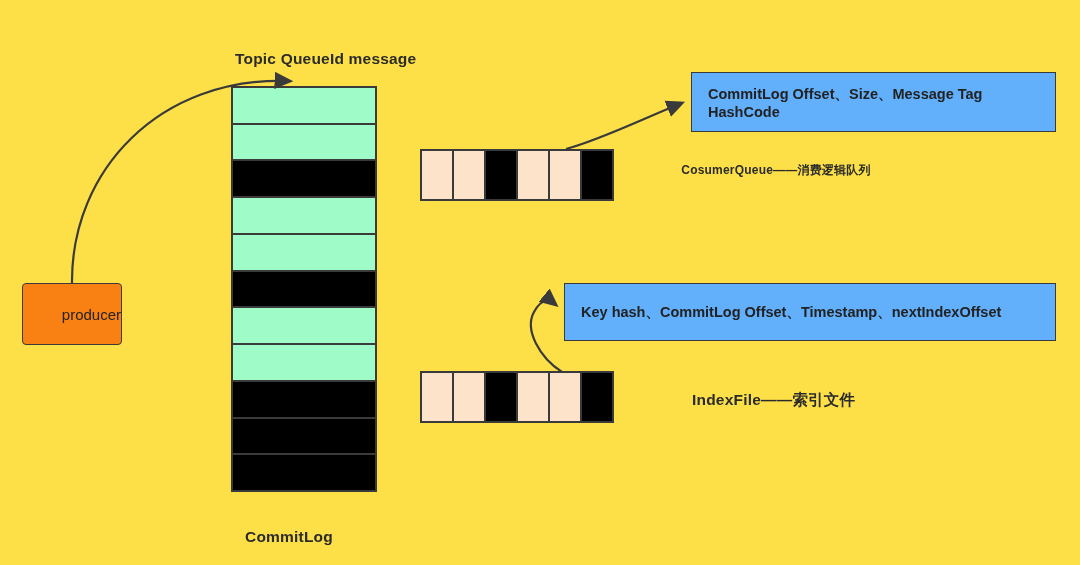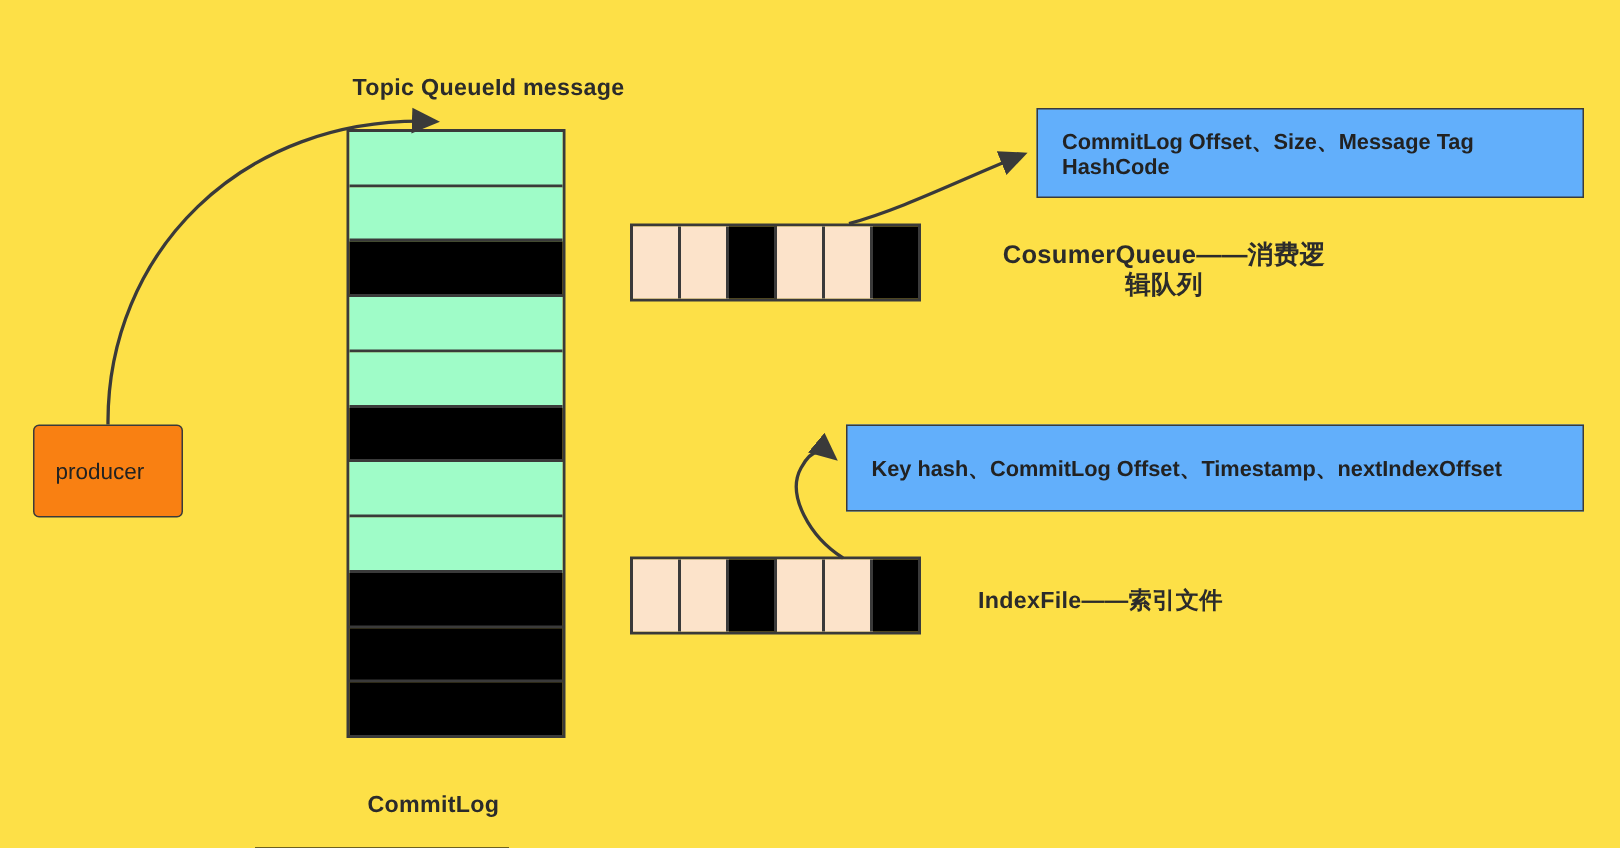--- a/index.html
+++ b/index.html
@@ -11,21 +11,21 @@
     position: relative;
     width: 1080px;
     height: 565px;
     background: #fde047;
     overflow: hidden;
     font-family: "Liberation Sans", sans-serif;
   }
   .lbl {
     position: absolute;
     color: #2b2b2b;
-    font-size: 17px;
+    font-size: 12px;
     font-weight: 600;
     letter-spacing: 0.2px;
     white-space: nowrap;
   }
   #topic-label {
     left: 235px;
     top: 50px;
     font-size: 15.5px;
   }
   #commitlog-label {
@@ -36,40 +36,39 @@
   }
   #consumer-queue-label {
     left: 668px;
     top: 160px;
     text-align: center;
     width: 216px;
     line-height: 20px;
     white-space: normal;
   }
   #index-file-label {
-    left: 652px;
+    left: 692px;
     top: 390px;
     font-size: 15.5px;
   }
 
   
   #producer-box {
     position: absolute;
     left: 22px;
     top: 283px;
     width: 100px;
     height: 62px;
     background: #F98012;
     border: 1.5px solid #3a3a3a;
     border-radius: 4px;
     box-sizing: border-box;
     display: flex;
     align-items: center;
-    justify-content: flex-start;
-    padding-left: 14px;
+    justify-content: flex-end;
   }
   #producer-box span {
     color: #222222;
     font-size: 15px;
   }
 
   
   #commitlog-stack {
     position: absolute;
     left: 231px;

